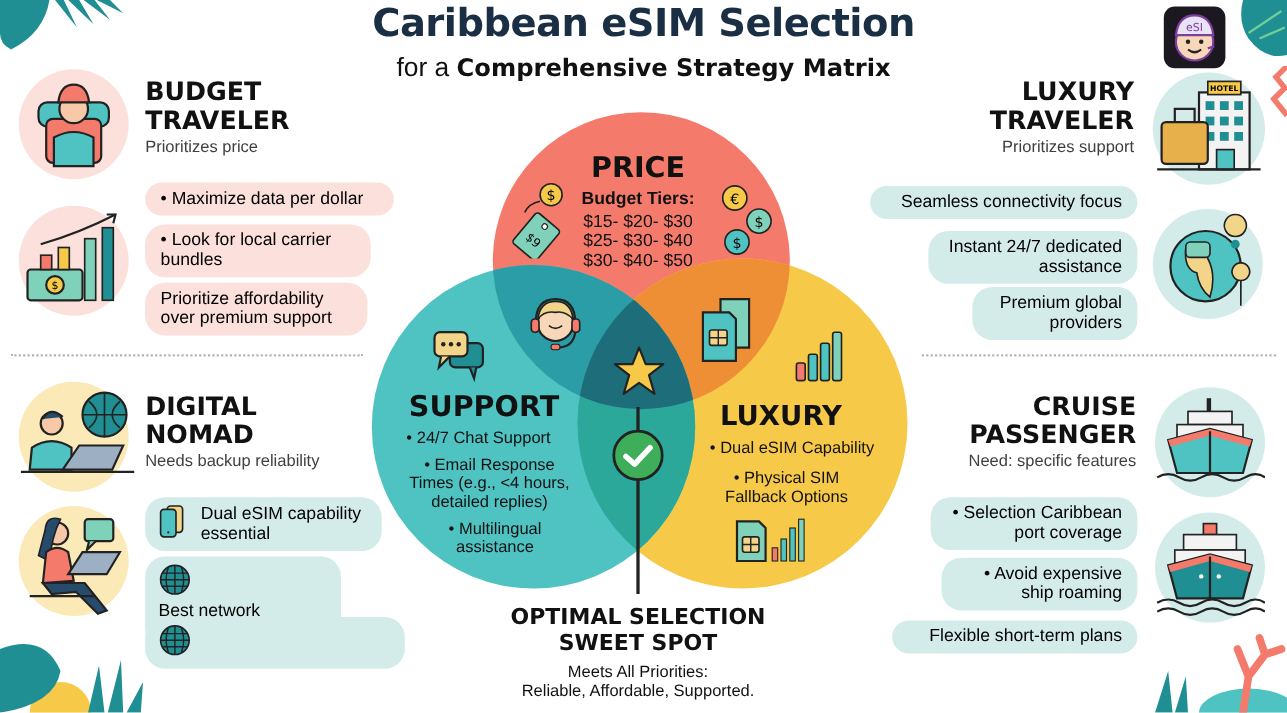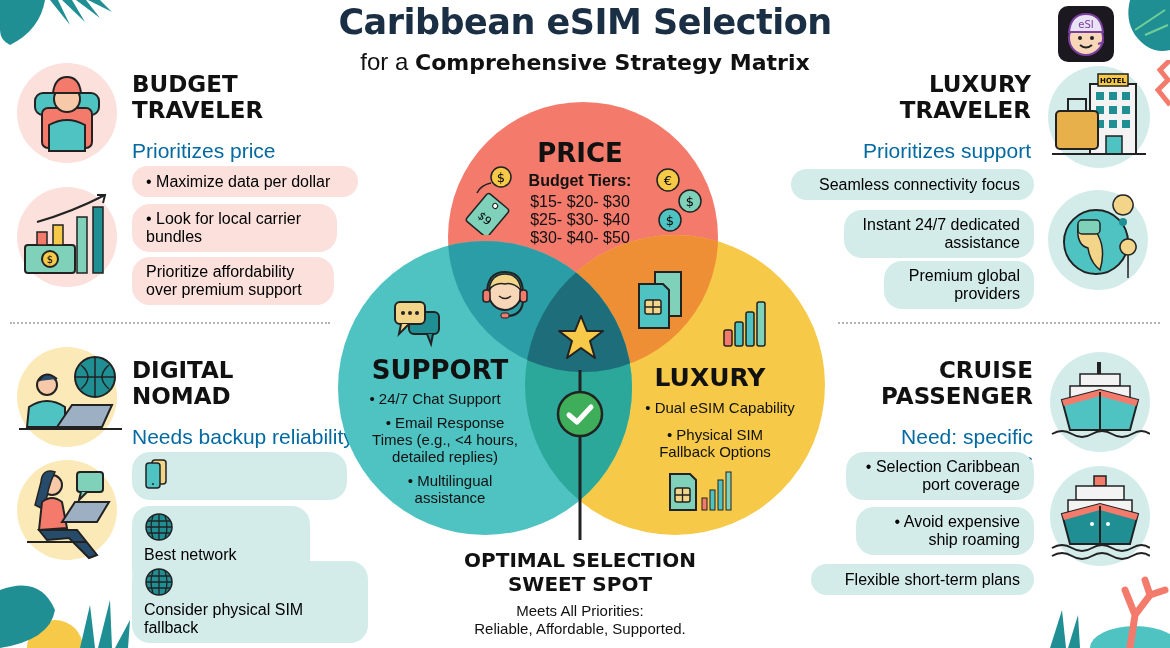--- a/index.html
+++ b/index.html
@@ -8,21 +8,21 @@
 
   .abs { position: absolute; }
 
   
   .title { position: absolute; left: 0; width: 1170px; top: 2px; text-align: center; font-family: "DejaVu Sans", sans-serif; font-weight: 700; font-size: 35px; color: #1a2e44; letter-spacing: -0.5px; }
   .subtitle { position: absolute; left: 0; width: 1170px; top: 48px; text-align: center; font-size: 24px; color: #111; }
   .subtitle b { font-family: "DejaVu Sans", sans-serif; font-weight: 700; font-size: 22px; margin-top: 13px; }
 
   
   .persona-title { font-family: "DejaVu Sans", sans-serif; font-weight: 700; font-size: 23px; line-height: 26px; color: #111; }
-  .persona-sub { font-size: 21px; color: #0369a1; margin-top: 16px; }
+  .persona-sub { font-size: 15px; color: #404040; margin-top: 2px; }
   .right { text-align: right; }
 
   .pill { position: absolute; border-radius: 18px; font-size: 16px; line-height: 18px; padding: 6px 14px; color: #000000; }
   .pill.pink { background: #fbe0dc; }
   .pill.teal { background: #d3ecea; }
   .pill .ic { display: inline-block; vertical-align: middle; margin-right: 10px; }
   .pill .txt { display: inline-block; vertical-align: middle; }
 
   .icon-circle { position: absolute; border-radius: 50%; }
 
@@ -151,38 +151,38 @@
   </svg>
 </div>
 <div class="pill teal" style="left:132px;top:452px;width:215px;padding:6px 12px;">
   <span class="ic">
     <svg width="24" height="32" viewBox="0 0 24 32">
         <rect x="8" y="2" width="14" height="24" rx="3" fill="#f3d58a" stroke="#222" stroke-width="1.5"></rect>
         <rect x="2" y="5" width="14" height="25" rx="3" fill="#4fc3c2" stroke="#222" stroke-width="1.5"></rect>
         <circle cx="9" cy="26" r="1" fill="#222"></circle>
       </svg>
   </span>
+  <span class="txt" style="width:150px;">Dual eSIM capability essential</span>
 </div>
 <div class="pill teal" style="left:132px;top:506px;width:178px;padding:6px 12px;">
   <span class="ic">
     <svg width="30" height="30" viewBox="0 0 30 30">
         <circle cx="15" cy="15" r="13" fill="#1f8f94" stroke="#222" stroke-width="1.5"></circle>
         <path d="M2 15 H28 M15 2 V28 M4 9 H26 M4 21 H26 M9 4 Q5 15 9 26 M21 4 Q25 15 21 26" stroke="#222" stroke-width="1.3" fill="none"></path>
       </svg>
   </span>
   <span class="txt" style="width:110px;">Best network redundancy</span>
 </div>
 <div class="pill teal" style="left:132px;top:561px;width:236px;padding:6px 12px;">
   <span class="ic">
     <svg width="30" height="30" viewBox="0 0 30 30">
         <circle cx="15" cy="15" r="13" fill="#1f8f94" stroke="#222" stroke-width="1.5"></circle>
         <path d="M2 15 H28 M15 2 V28 M4 9 H26 M4 21 H26 M9 4 Q5 15 9 26 M21 4 Q25 15 21 26" stroke="#222" stroke-width="1.3" fill="none"></path>
       </svg>
   </span>
-  <span class="txt" style="width:180px;">Consider physical SIM fallback</span>
 </div>
 
 <div class="abs right" style="left:830px;width:201px;top:71px;">
   <div class="persona-title">
     <div>LUXURY</div>
     <div>TRAVELER</div>
   </div>
   <div class="persona-sub">Prioritizes support</div>
 </div>
 <div class="icon-circle" style="left:1048px;top:66px;width:102px;height:102px;background:#d3ecea;">

